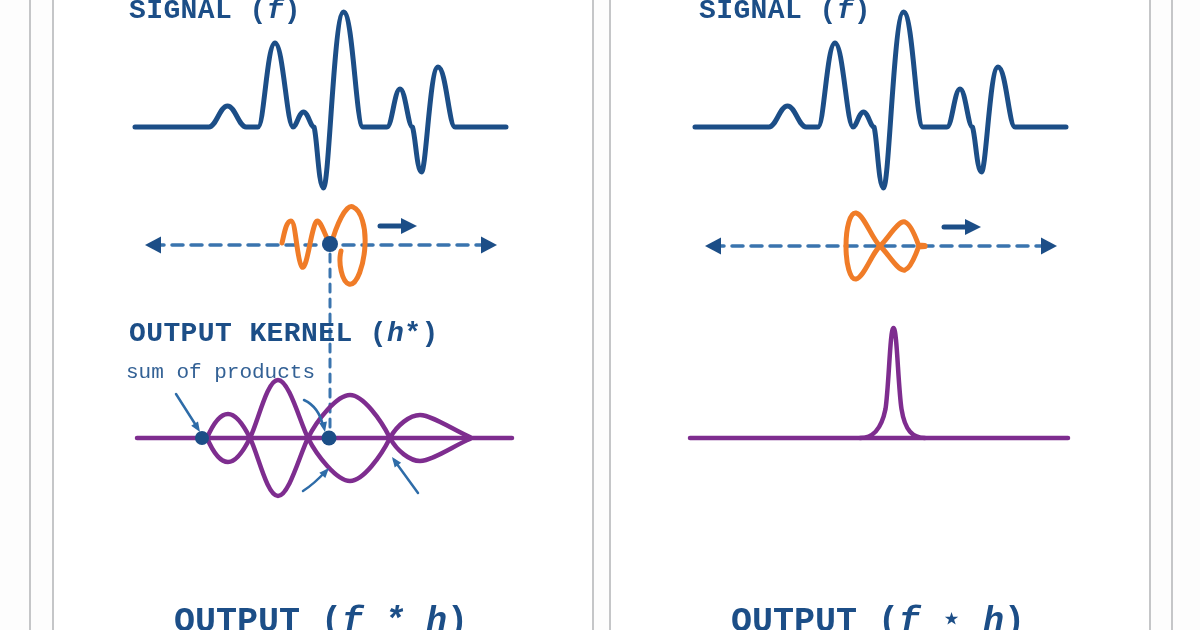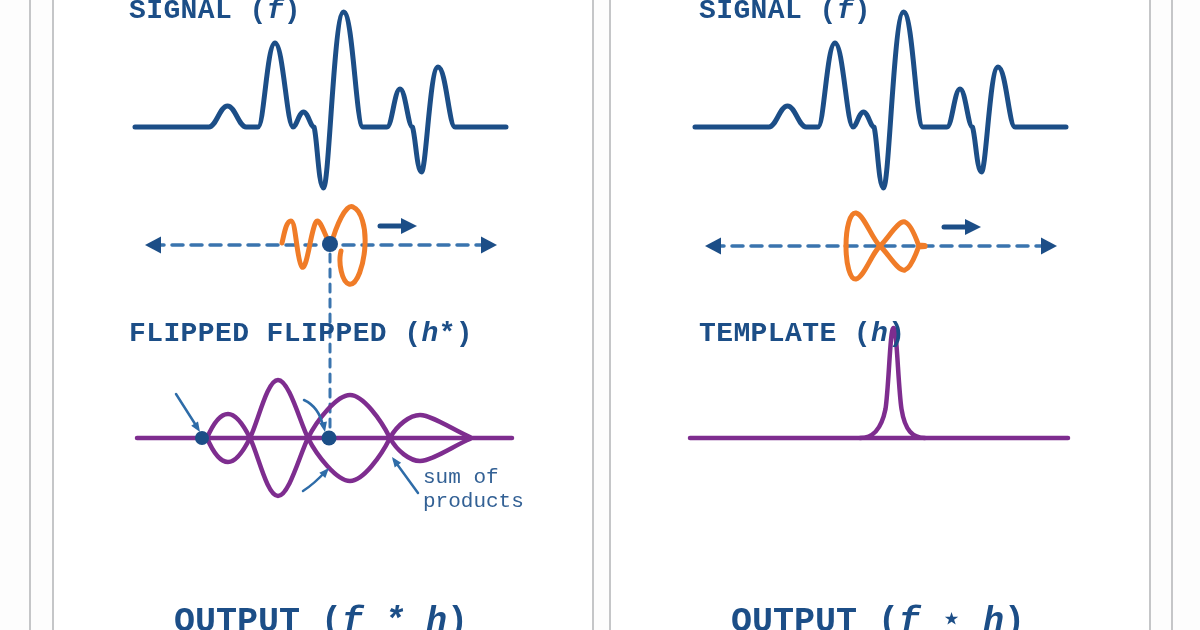--- a/index.html
+++ b/index.html
@@ -109,27 +109,23 @@
 
     <path class="ln s-purple" stroke-width="4.5" d="M690,438 H1068"></path>
     <path class="ln s-purple" stroke-width="4.5" d="M860,438 C872,438 881,431 885.5,409 C889,385 890,328 893.5,328
          C897,328 898,385 901.5,409 C905,431 913,438 925,438"></path>
   </svg>
 
   <div class="hd" style="left:129px;top:-3px"><span>SIGNAL (</span><i>f</i><span>)</span></div>
 
   <div class="hd" style="left:699px;top:-3px"><span>SIGNAL (</span><i>f</i><span>)</span></div>
 
-  <div class="hd" style="left:129px;top:320px"><span>FLIPPED FLIPPED (</span><i>h</i><span>*)</span></div>
-
-  <div class="hd" style="left:699px;top:320px"><span>TEMPLATE (</span><i>h</i><span>)</span></div>
+  <div class="hd" style="left:129px;top:320px"><span>OUTPUT KERNEL (</span><i>h</i><span>*)</span></div>
 
 
-  <div class="note" style="left:423px;top:466px">
-    <div>sum of</div>
-    <div>products</div>
-  </div>
+  <div class="note" style="left:126px;top:361px">sum of products</div>
+
 
   <div class="out" style="left:52px"><span>OUTPUT (</span><i>f * h</i><span>)</span></div>
 
   <div class="out" style="left:609px"><span>OUTPUT (</span><i>f ⋆ h</i><span>)</span></div>
 
 </div>
 
 </body></html>

